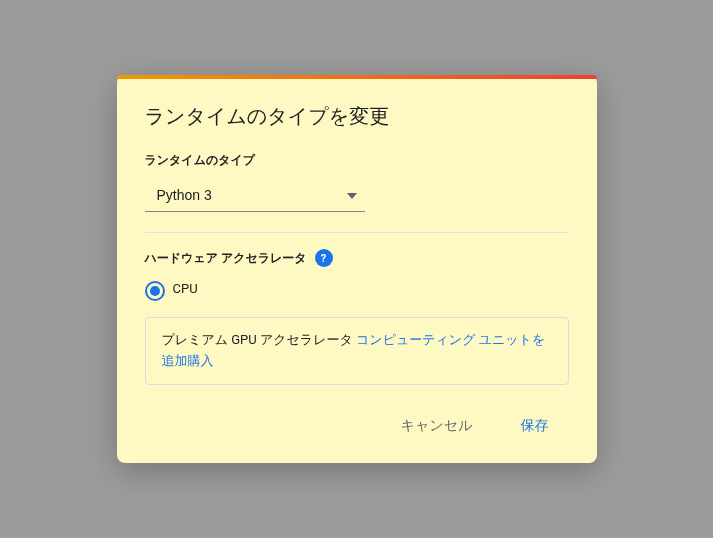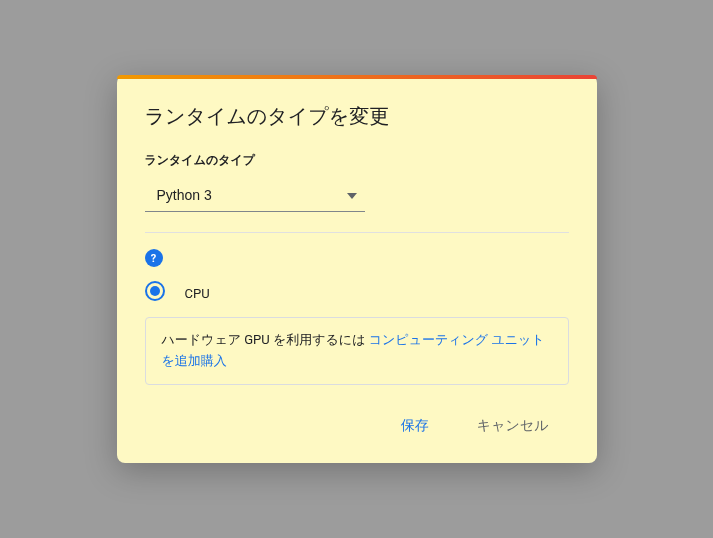--- a/index.html
+++ b/index.html
@@ -108,22 +108,22 @@
 
     .radio-group {
       display: grid;
       grid-template-columns: repeat(4, 1fr);
       gap: 10px 0;
       margin-bottom: 6px;
     }
 
     .radio-item {
       display: flex;
-      align-items: flex-end;
-      gap: 20px;
+      align-items: flex-start;
+      gap: 8px;
       cursor: pointer;
     }
 
     .radio-item.disabled {
       opacity: 0.5;
       cursor: default;
     }
 
     .radio-circle {
       width: 20px;
@@ -233,37 +233,38 @@
       <select>
         <option>Python 3</option>
         <option>Python 2</option>
       </select>
       <div class="select-arrow"></div>
     </div>
 
     <hr class="divider">
 
     <div class="hardware-header">
+      <span class="section-label" style="margin-bottom:0;">ハードウェア アクセラレータ</span>
       <div class="help-icon">?</div>
     </div>
 
     <div class="radio-group">
 
       <div class="radio-item">
         <div class="radio-circle checked"></div>
         <span class="radio-label">CPU</span>
       </div>
 
 
 
     </div>
 
 
     <div class="info-box">
-      <span>ハードウェア GPU を利用するには </span><a href="#">コンピューティング ユニットを追加購入</a>
+      <span>プレミアム GPU アクセラレータ </span><a href="#">コンピューティング ユニットを追加購入</a>
     </div>
 
     <div class="dialog-actions">
+      <button class="btn btn-cancel">キャンセル</button>
       <button class="btn btn-save">保存</button>
-      <button class="btn btn-cancel">キャンセル</button>
     </div>
   </div>
 </div>
 
 </body></html>

